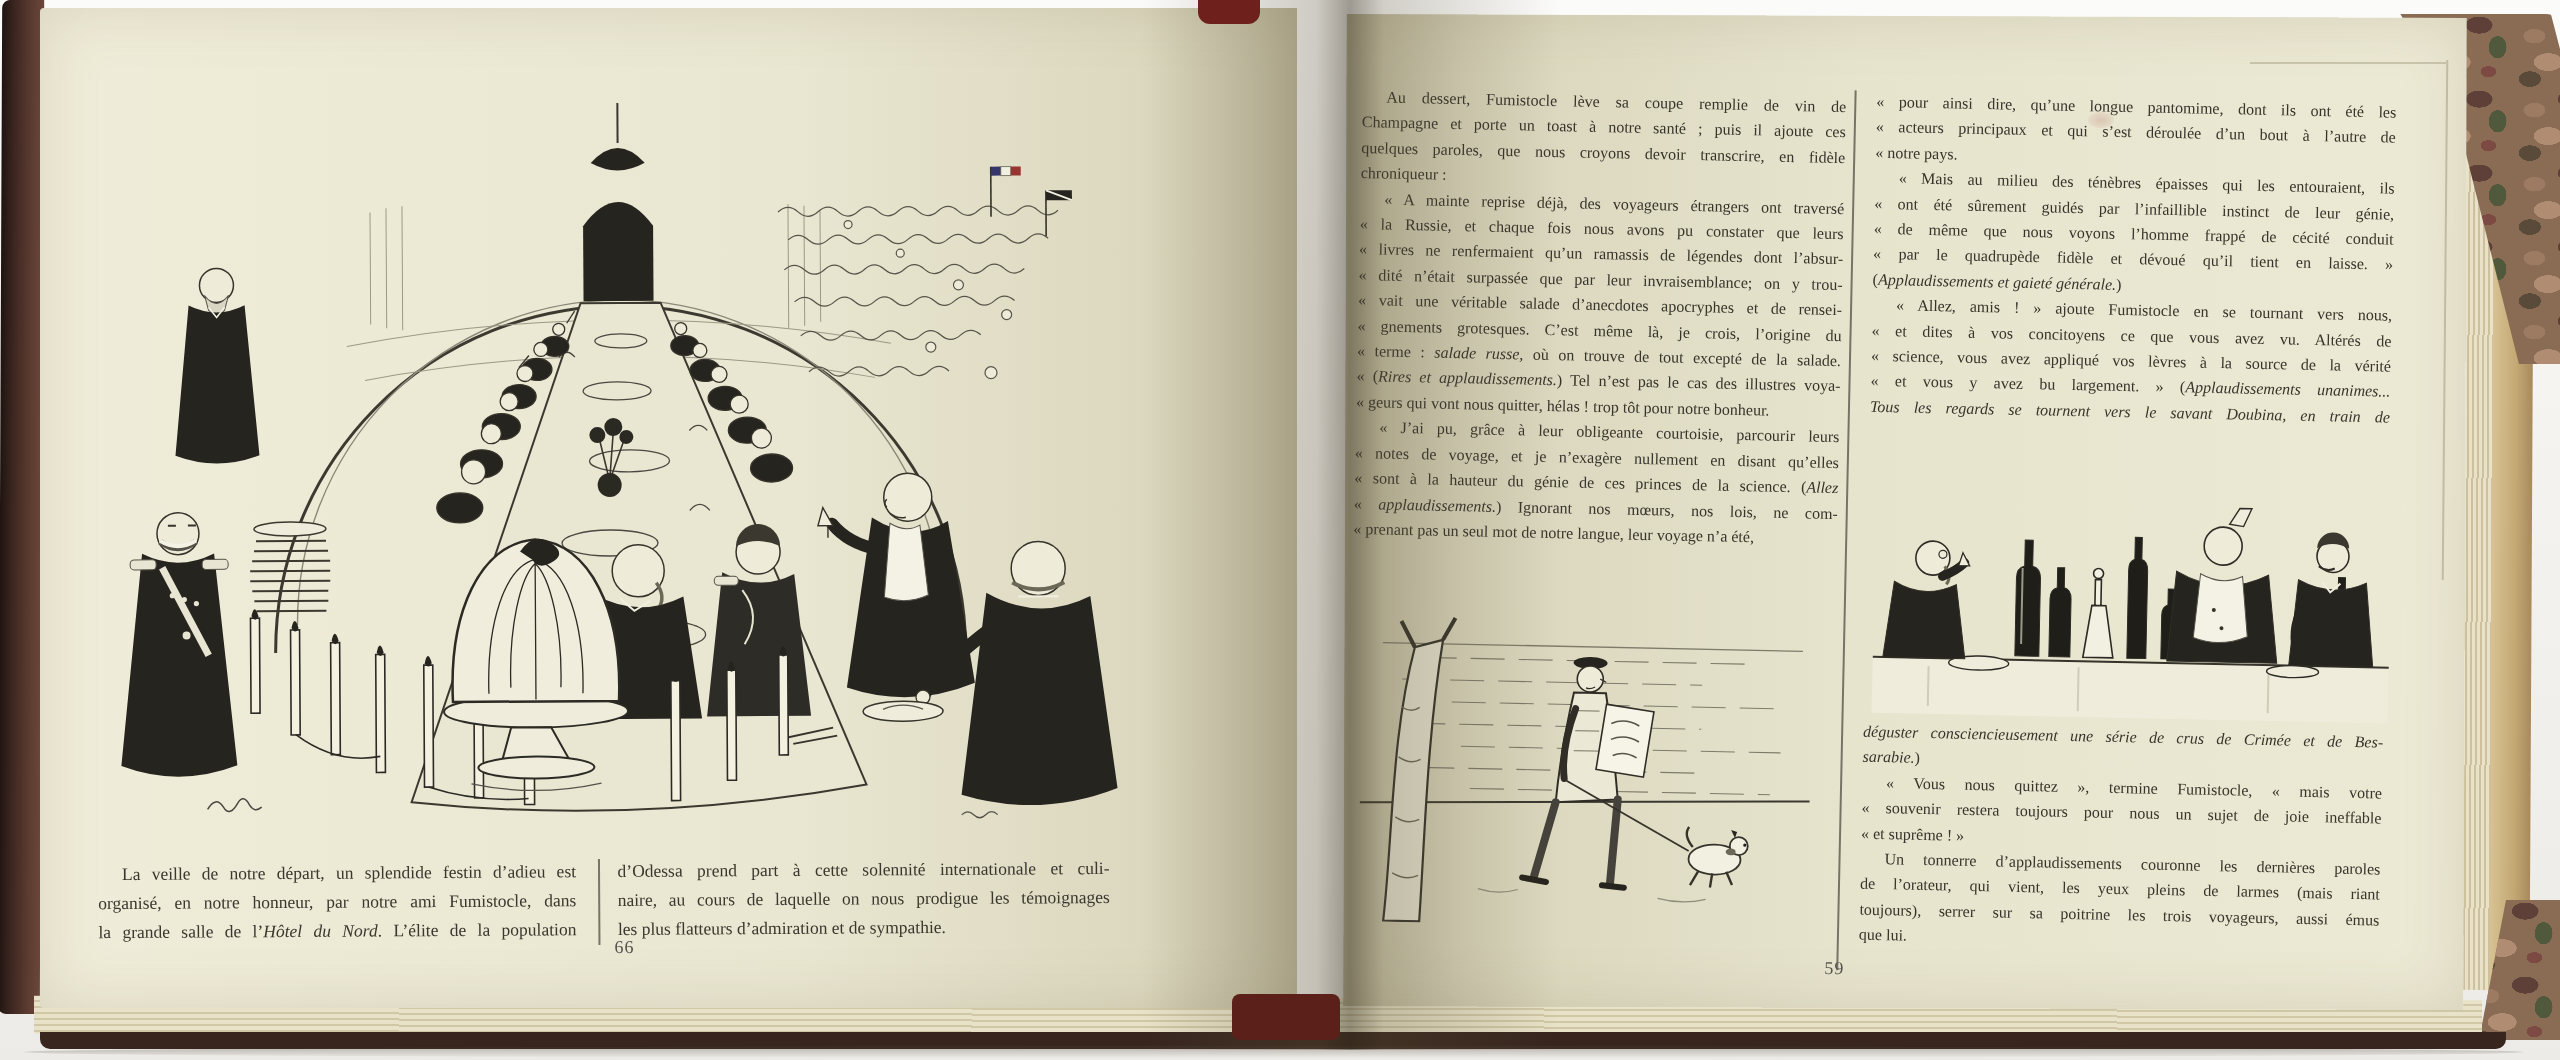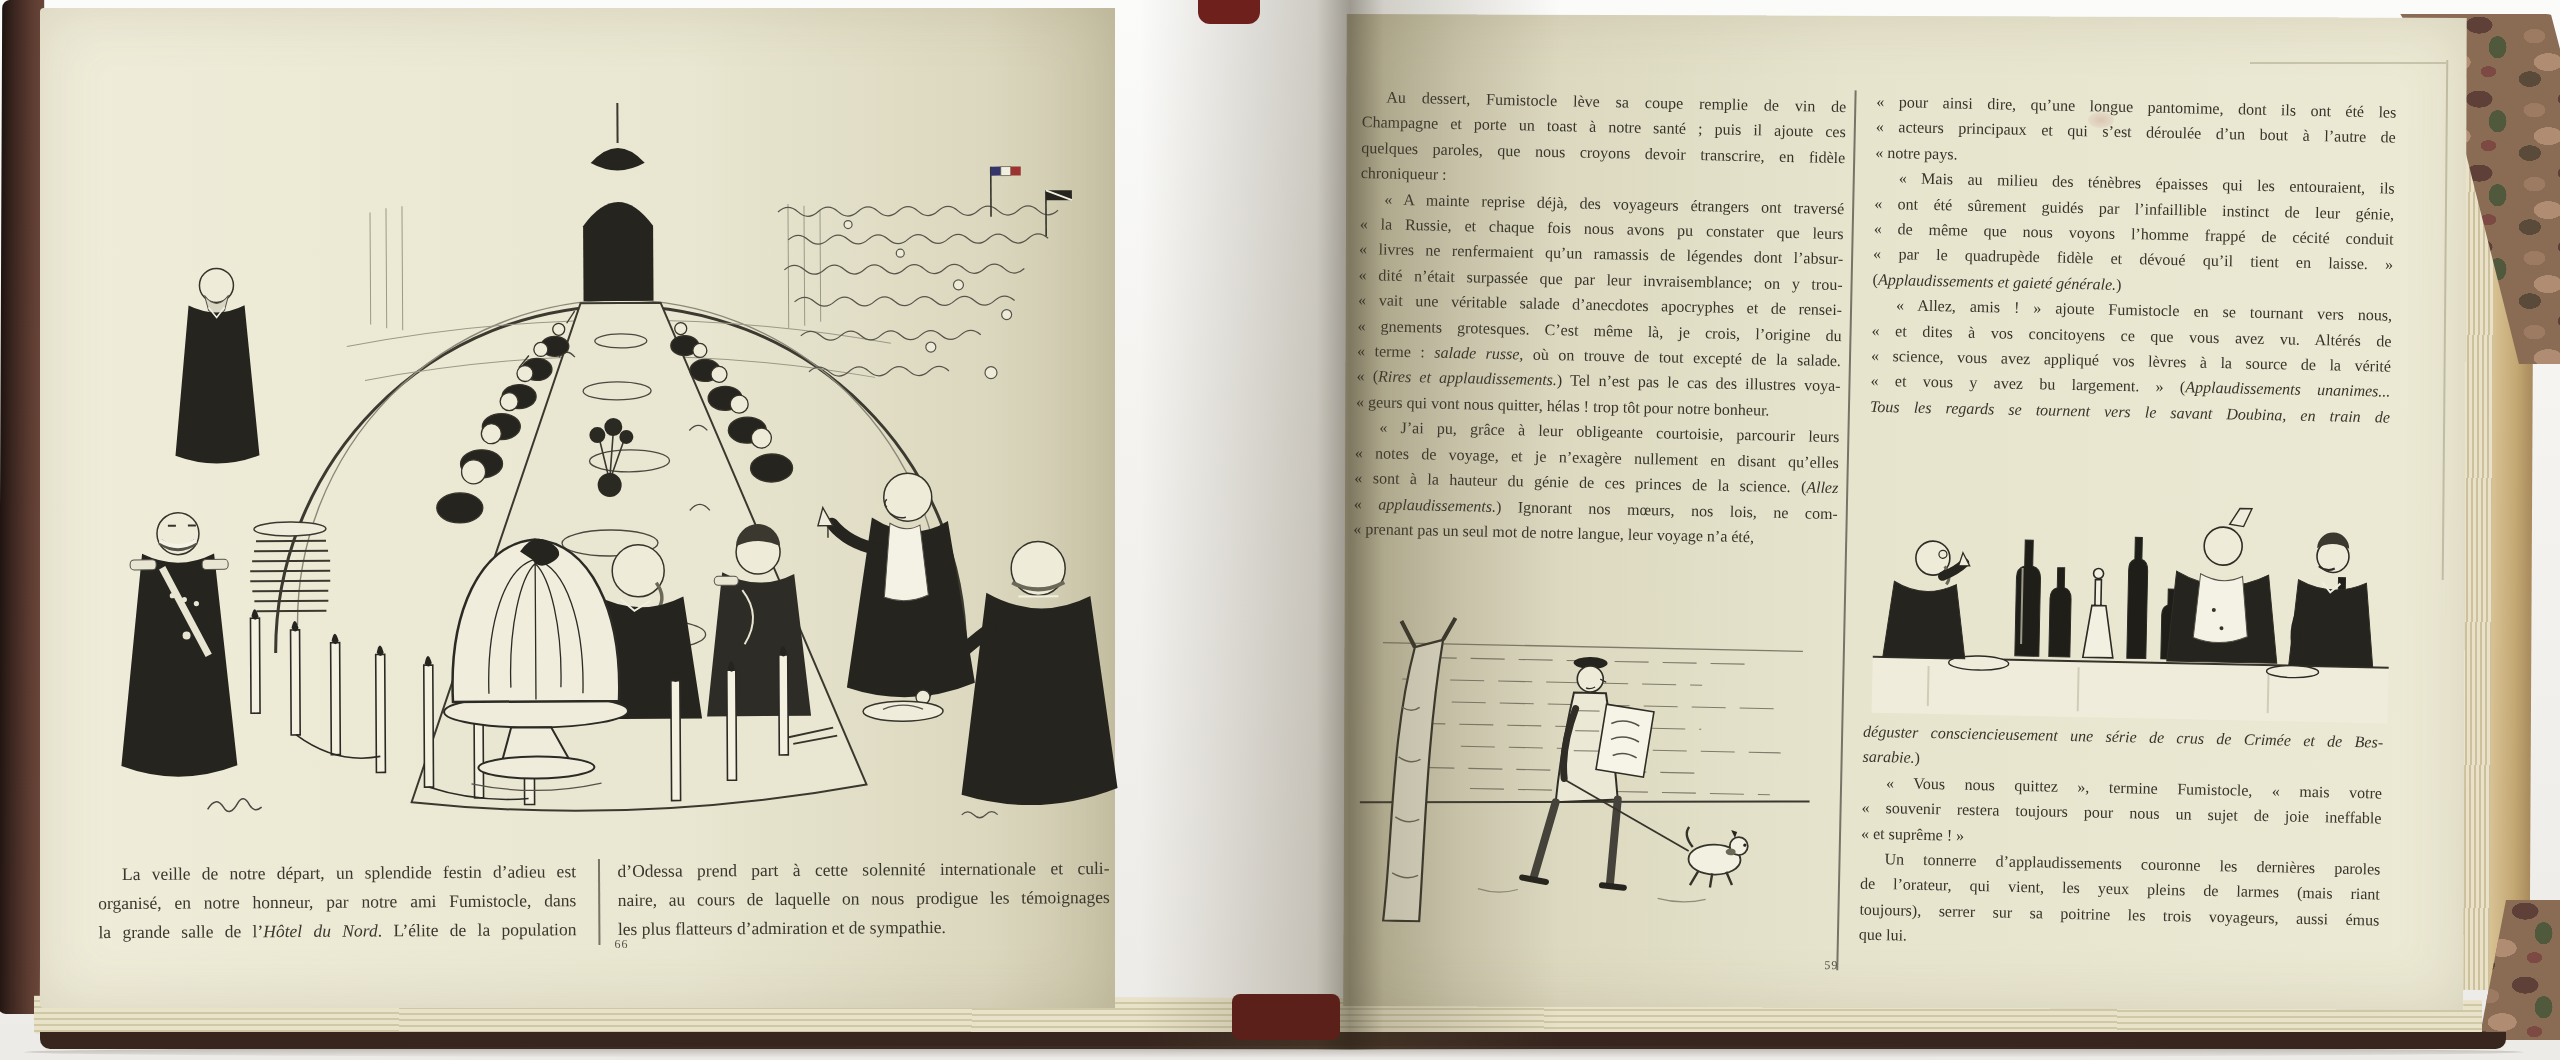--- a/index.html
+++ b/index.html
@@ -30,42 +30,42 @@
   .marble-bottom{left:2470px;top:900px;width:90px;height:140px;
       clip-path:polygon(40% 0,100% 0,100% 100%,10% 100%);}
   .pages-bottom{left:34px;top:998px;width:2448px;height:38px;
       background:repeating-linear-gradient(180deg,#e8e2c8 0 4px,#cfc7a6 4px 6px);
       border-radius:0 0 4px 4px;transform:rotate(.1deg);}
   .cover-bottom{left:40px;top:1032px;width:2466px;height:17px;background:#38261e;
       border-radius:0 0 10px 10px;}
   .floor-shadow{left:24px;top:1046px;width:2500px;height:12px;
       background:linear-gradient(180deg,rgba(70,60,50,.35),rgba(70,60,50,0));border-radius:50%;}
   .page{box-shadow:inset 0 0 60px rgba(120,105,70,.18);}
-  .page-left{left:40px;top:8px;width:1075px;height:1000px;
+  .page-left{left:40px;top:8px;width:1257px;height:1000px;
       background:linear-gradient(90deg,#efecd9 0%,#e9e6d1 60%,#dcd8bf 88%,#c9c4a8 100%);
       border-radius:4px 0 0 4px;}
   .page-right{left:1345px;top:16px;width:1120px;height:992px;
       background:linear-gradient(270deg,#ece9d4 0%,#e7e4ce 55%,#d9d5bb 90%,#c8c3a6 100%);
       transform:rotate(.2deg);}
   .gutter{left:1140px;top:0;width:420px;height:1050px;pointer-events:none;
       background:linear-gradient(90deg,rgba(90,80,55,0) 0%,rgba(90,80,55,.28) 42%,rgba(55,47,30,.48) 50%,rgba(90,80,55,.26) 58%,rgba(90,80,55,0) 100%);}
   .headband{left:1198px;top:0;width:62px;height:24px;background:#6e211c;border-radius:0 0 12px 12px;}
   .gutter-red{left:1232px;top:994px;width:108px;height:46px;background:#5c201a;border-radius:8px;}
   .foxing{left:2088px;top:112px;width:26px;height:16px;border-radius:50%;
       background:radial-gradient(rgba(185,120,108,.3),rgba(185,120,108,0));}
   .underplate-v{left:2444px;top:60px;width:2px;height:520px;background:#8a8264;opacity:.4;transform:rotate(.5deg);}
   .underplate-h{left:2250px;top:62px;width:196px;height:2px;background:#8a8264;opacity:.35;}
   
   .bodycol{font-size:16px;line-height:25.4px;color:#37342b;}
   .caption{font-size:17.5px;line-height:29px;color:#3a372e;}
   .line{display:block;text-align:justify;text-align-last:justify;white-space:normal;}
   .line.end{text-align-last:left;}
   .line.ind{text-indent:24px;}
   .line i{font-style:italic;}
-  .pagenum{font-size:12px;color:#55524a;letter-spacing:1px;}
+  .pagenum{font-size:18px;color:#55524a;letter-spacing:1px;}
   .vrule{width:1.5px;background:#5b584d;opacity:.8;}
   .p66-content{transform:rotate(-.35deg);transform-origin:80px 860px;position:absolute;inset:0;}
   .p67-content{transform:rotate(1.0deg);transform-origin:20px 80px;position:absolute;inset:0;}
   svg{display:block;}
 </style>
 </head>
 <body>
 
 <div class="stage">
 

